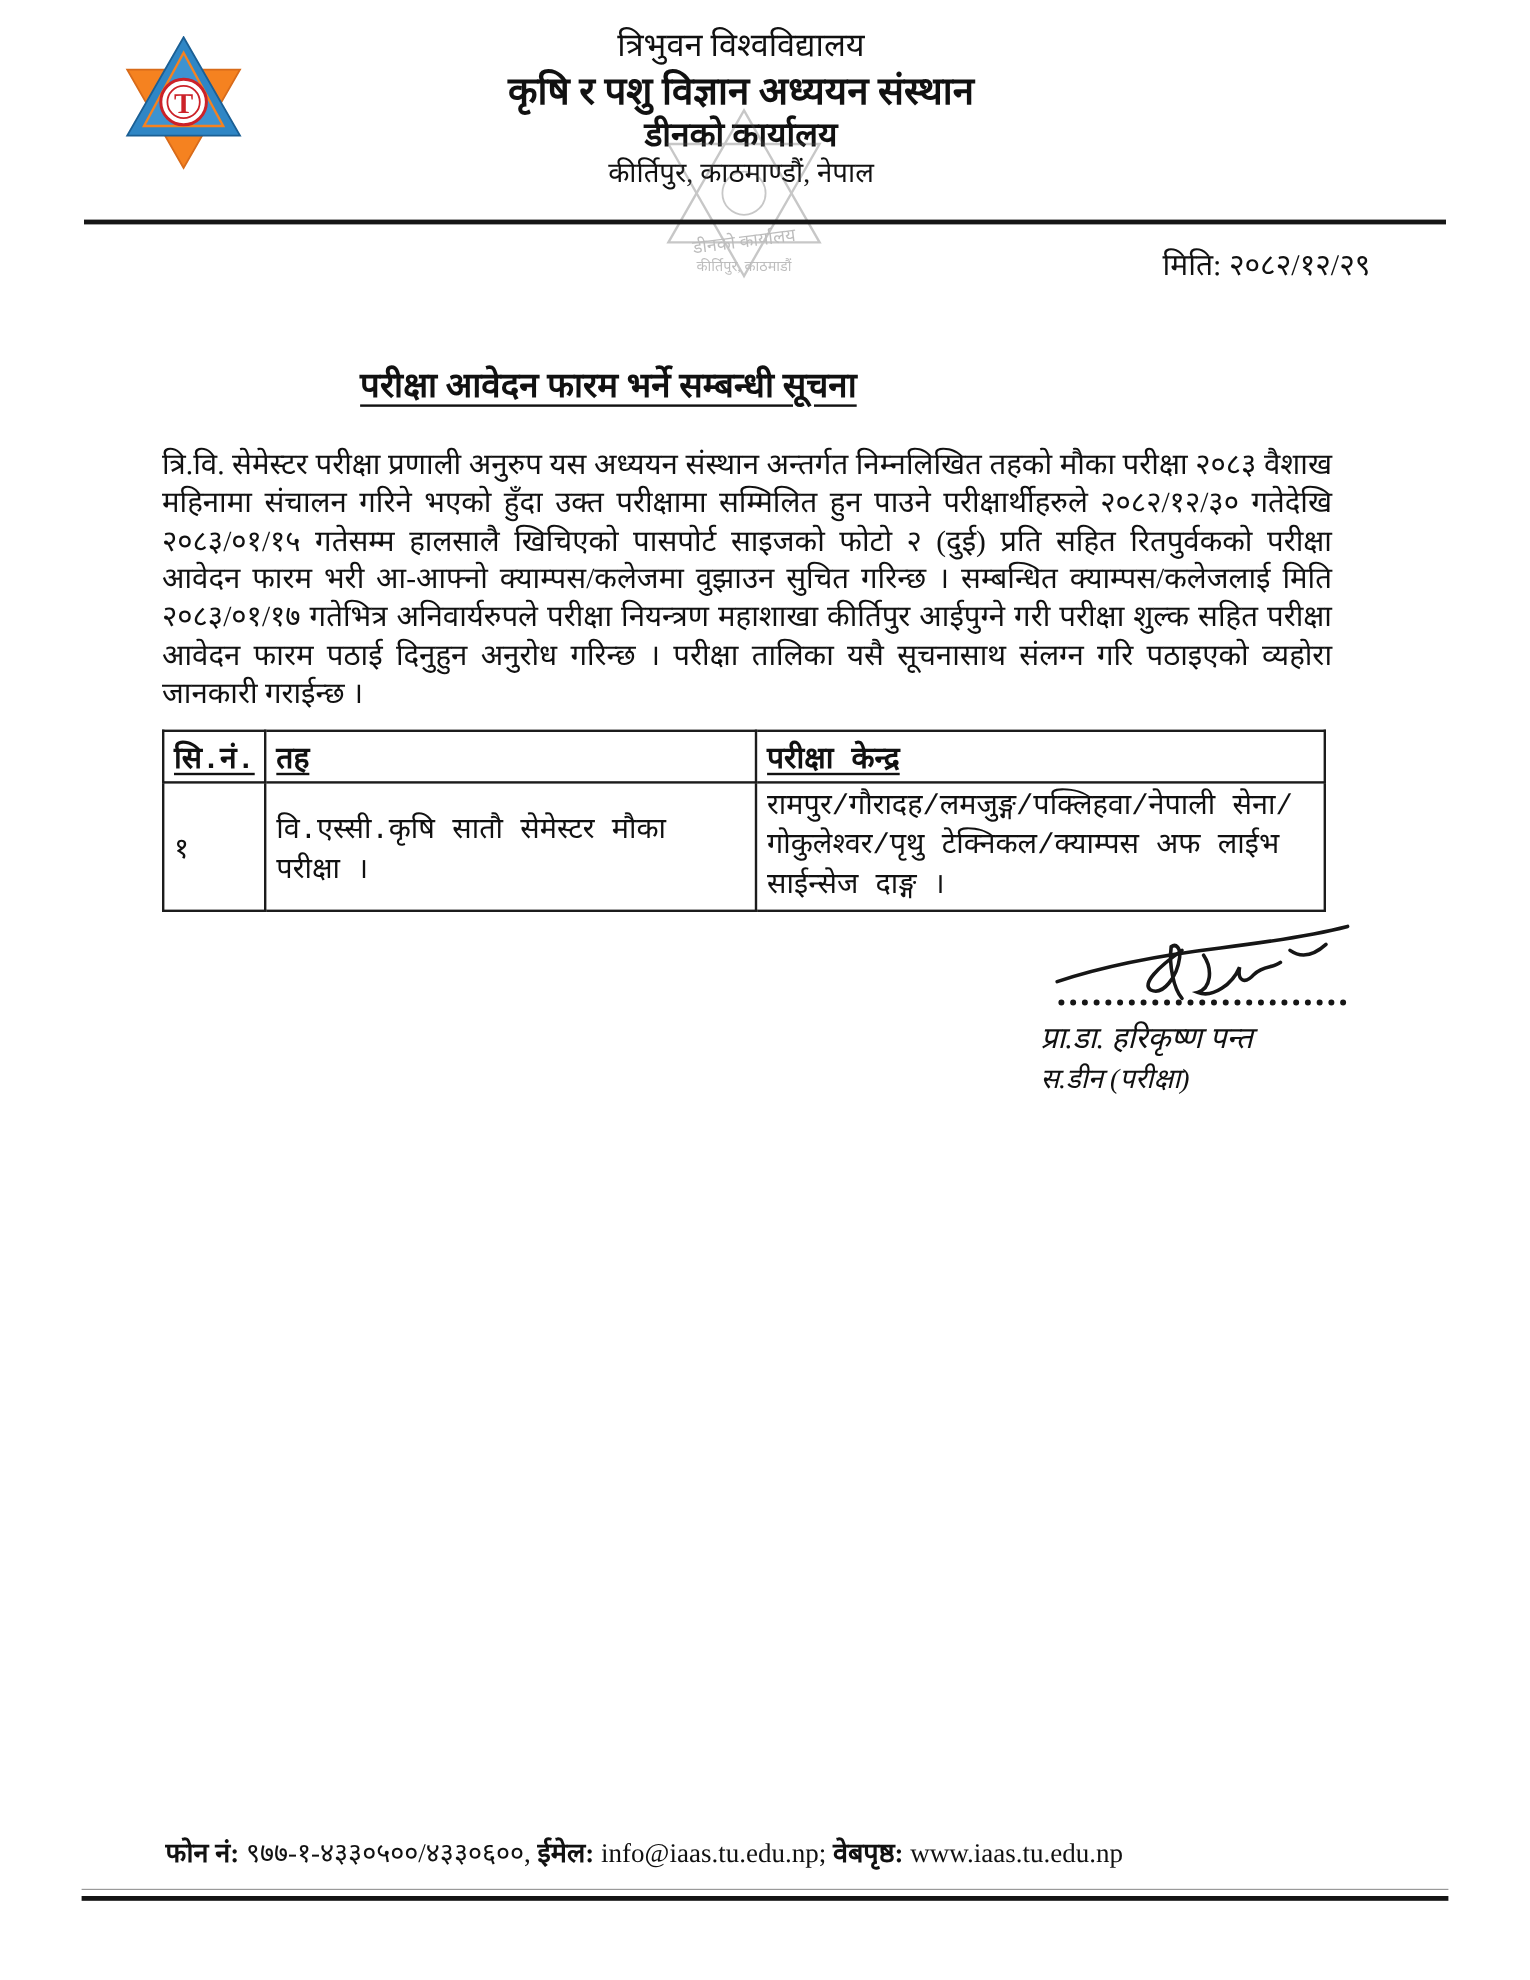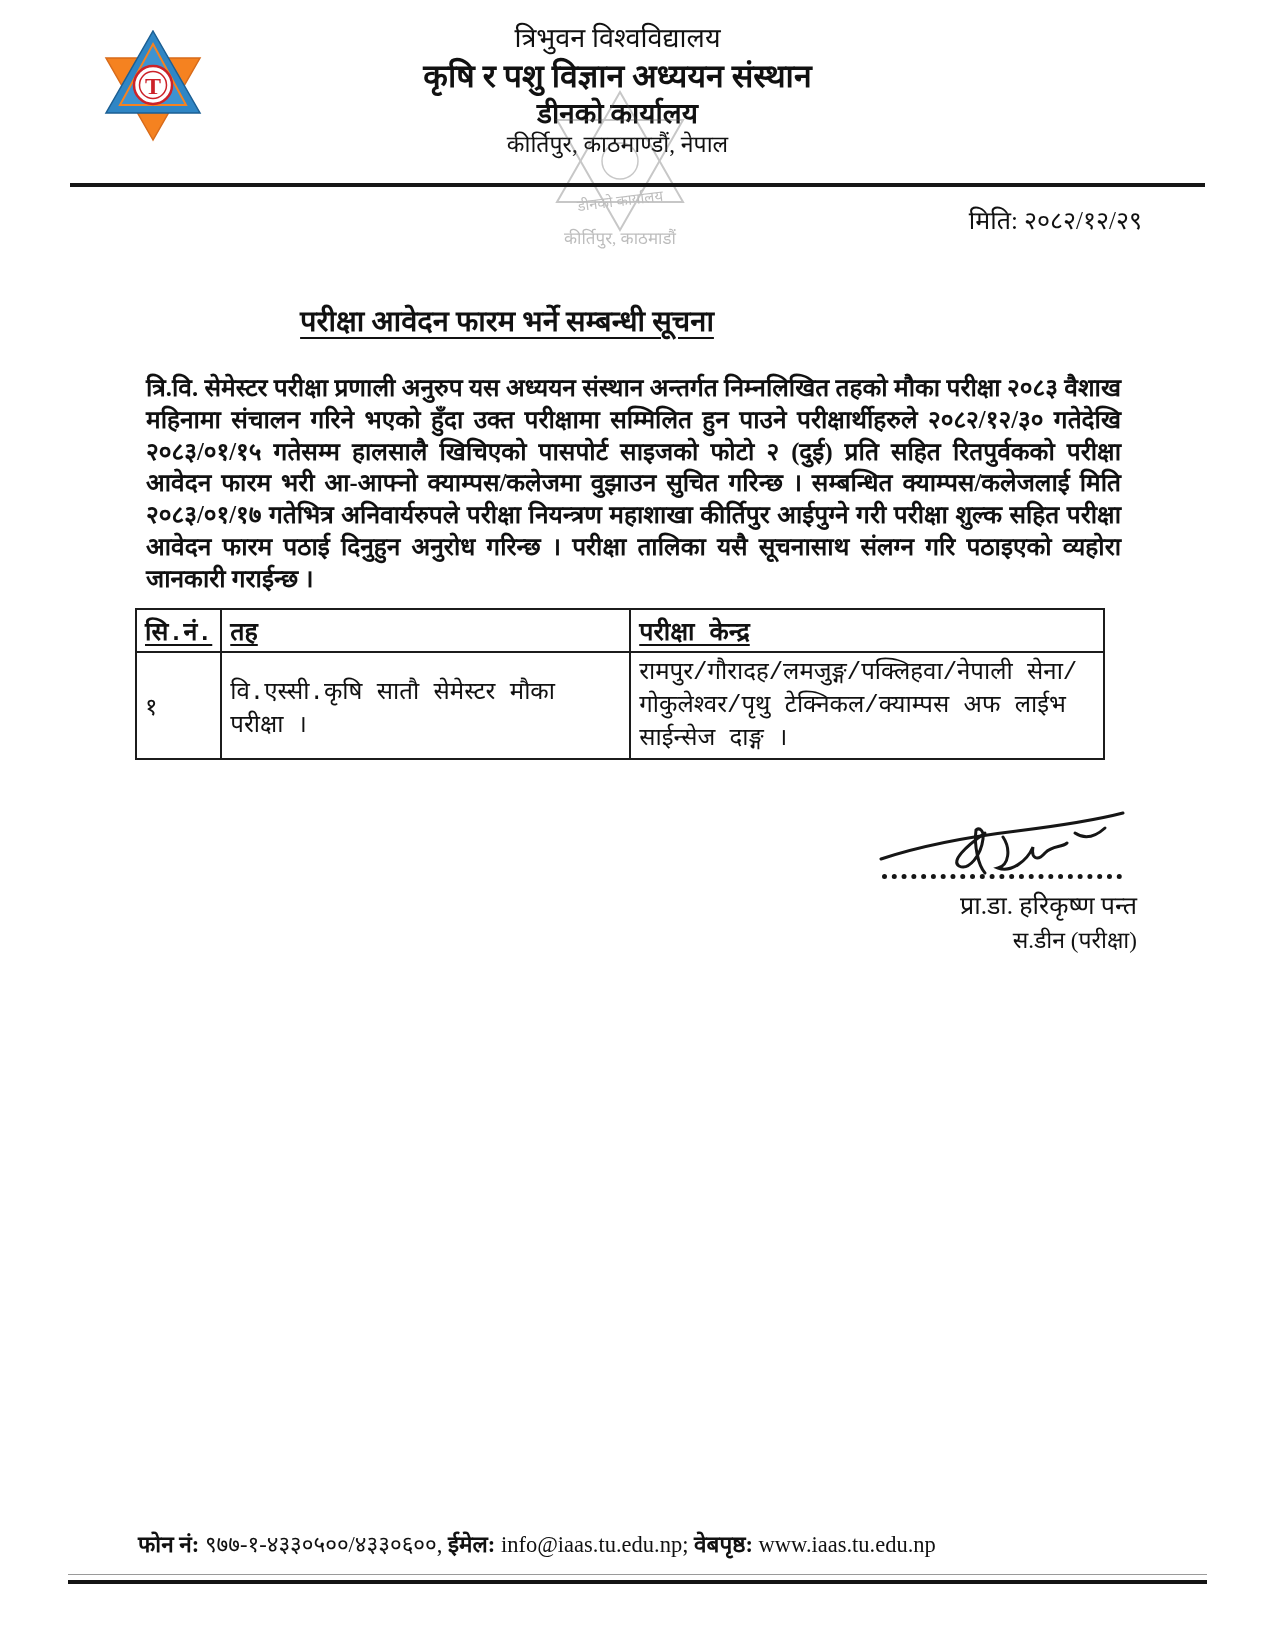--- a/index.html
+++ b/index.html
@@ -25,41 +25,41 @@
   .h-institute  { font-size:32px; font-weight:bold; }
   .h-office     { font-size:28px; font-weight:bold; }
   .h-address    { font-size:23px; }
 
   .stamp {
     position:absolute; left:530px; top:86px; width:180px; height:160px;
     opacity:.32; pointer-events:none; text-align:center; color:#333;
   }
   .stamp svg { display:block; margin:0 auto; }
   .stamp-line1 { font-size:15px; transform:rotate(-7deg); margin-top:-46px; }
-  .stamp-line2 { font-size:17px; margin-top:16px; }
+  .stamp-line2 { font-size:12px; margin-top:2px; }
 
   .head-rule { position:absolute; top:183px; left:70px; right:70px; height:4px; background:#161616; }
 
   .date-line {
     position:absolute; top:202px; right:133px;
     font-size:25px;
   }
 
   
   .notice-title {
     position:absolute; top:300px; left:0; width:1014px;
     text-align:center; font-size:29px; font-weight:bold;
     text-underline-offset:6px;
   }
   .notice-title span { text-decoration:underline; text-decoration-thickness:2px; }
 
   
   .body-text {
-    position:absolute; top:372px; left:146px; width:975px;
-    font-size:24.5px; line-height:31.8px; text-align:justify;font-weight:bold;
+    position:absolute; top:372px; left:135px; width:975px;
+    font-size:24.5px; line-height:31.8px; text-align:justify;
   }
 
   
   .notice-table {
     position:absolute; top:608px; left:135px; width:970px;
     border-collapse:collapse; font-size:24px;
   }
   .notice-table th, .notice-table td {
     border:2px solid #1c1c1c; vertical-align:middle; text-align:left;
     padding:3px 8px;
@@ -72,22 +72,23 @@
   .col-centers { width:482px; }
   .th-level { padding-left:40px; }
   .td-sn { padding-left:25px; }
   .td-level { padding-left:12px; }
   .td-centers { vertical-align:top; line-height:33px; padding-top:5px; }
   .notice-table td { height:104px; }
   .notice-table th { height:34px; }
 
   
   .sig-block {
-    position:absolute; top:803px; right:138px; width:270px;
-    text-align:right;
+    position:absolute; top:762px; right:138px; width:270px;
+    text-align:left;
+    font-style:italic;
   }
   .sig-scribble { display:block; margin:0 auto -8px auto; }
   .sig-dots { width:240px; margin:0 auto; border-bottom:5px dotted #161616; height:6px; }
   .sig-name { font-size:25px; margin-top:8px; }
   .sig-designation { font-size:23px; margin-top:2px; }
 
   
   .foot-rule-thin  { position:absolute; top:1574px; left:68px; right:68px; height:1px; background:#9a9a9a; }
   .foot-rule-thick { position:absolute; top:1580px; left:68px; right:68px; height:4px; background:#141414; }
   .footer-text {

